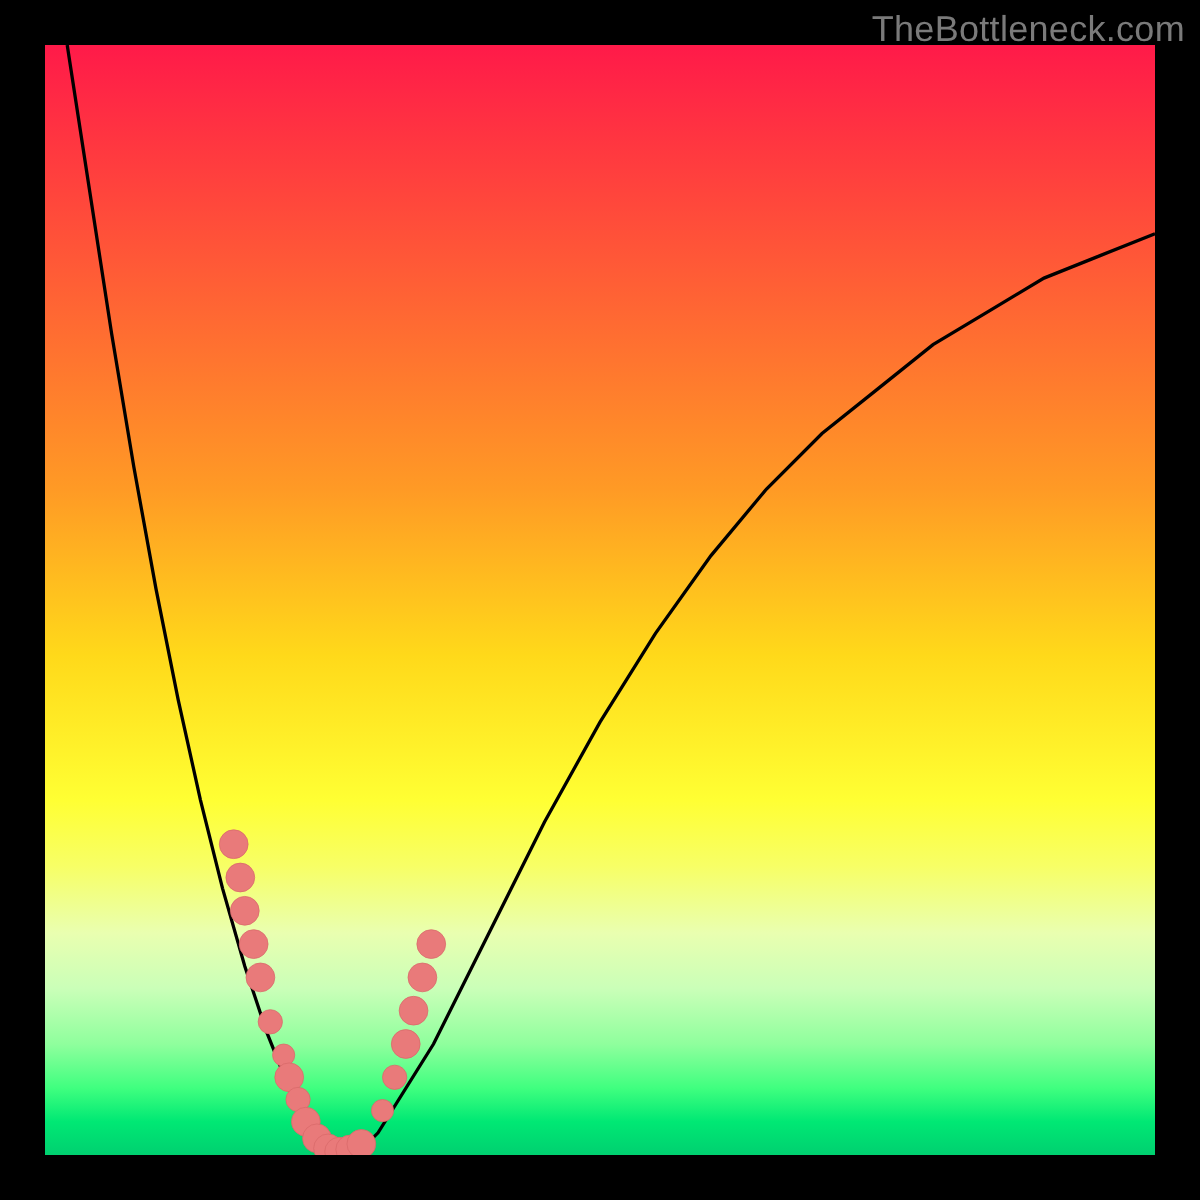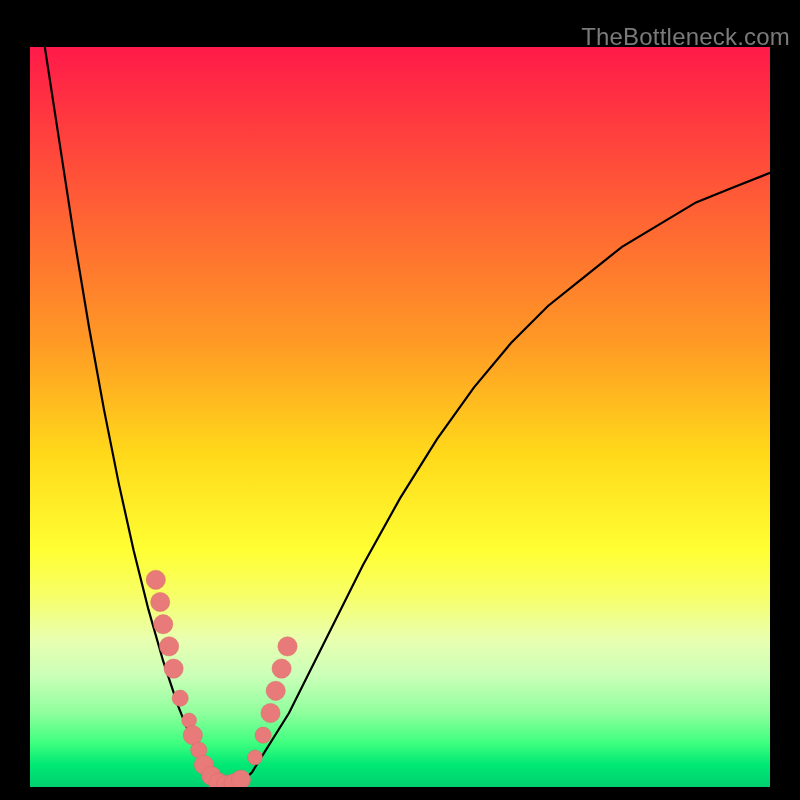--- a/index.html
+++ b/index.html
@@ -9,21 +9,20 @@
     height: 800px;
     overflow: hidden;
     background: #000;
     font-family: Arial, Helvetica, sans-serif;
   }
   .frame {
     position: relative;
     width: 800px;
     height: 672px;
     background: #000;
-    margin-top: 17px;
   }
   .plot {
     position: absolute;
     left: 30px;
     top: 30px;
     width: 740px;
     height: 740px;
     background: linear-gradient(
       to bottom,
       #ff1a49 0%,

